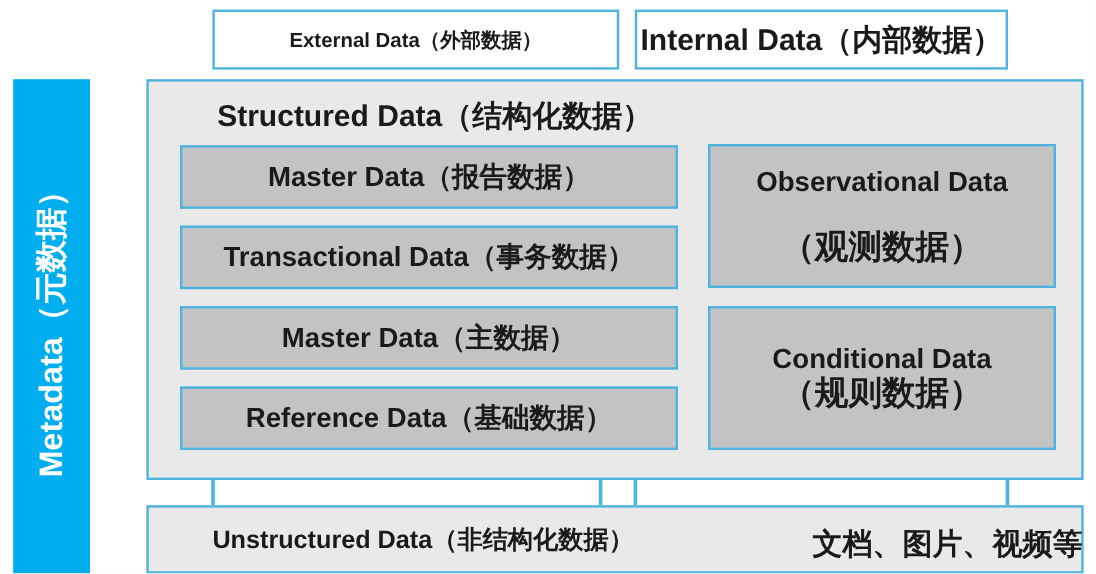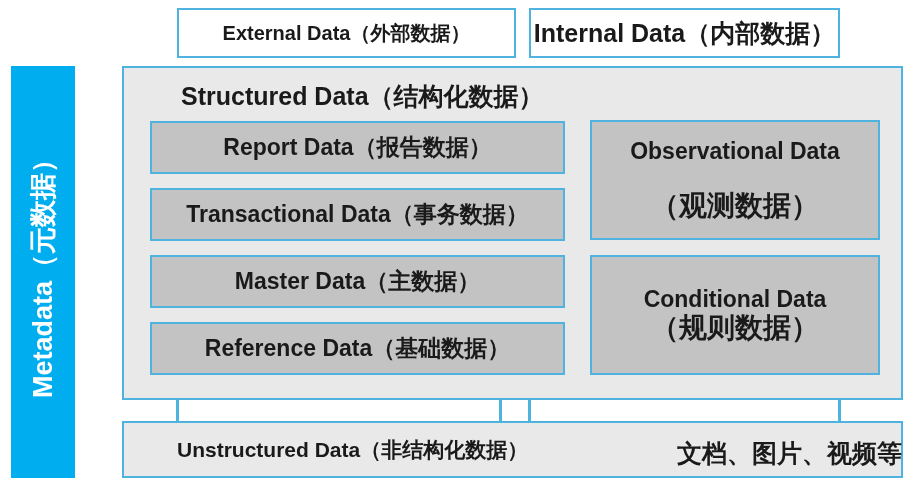--- a/index.html
+++ b/index.html
@@ -70,21 +70,21 @@
     font-size: 27px;
     font-weight: bold;
     letter-spacing: 0px;
   }
 
   #external-box {
     left: 177px;
     top: 8px;
     width: 339px;
     height: 50px;
-    font-size: 20px;
+    font-size: 17px;
     font-weight: bold;
   }
   #internal-box {
     left: 529px;
     top: 8px;
     width: 311px;
     height: 50px;
     font-size: 25px;
     font-weight: bold;
   }
@@ -180,21 +180,21 @@
   <div class="abs white-box" id="internal-box">
     <span>Internal Data（内部数据）</span>
   </div>
 
   <div class="abs panel" id="structured-panel">
 
     <div id="structured-title">Structured Data（结构化数据）</div>
   </div>
 
   <div class="abs gray-box left-item" id="left-item-0">
-    <span>Report Data（报告数据）</span>
+    <span>Master Data（报告数据）</span>
   </div>
   <div class="abs gray-box left-item" id="left-item-1">
     <span>Transactional Data（事务数据）</span>
   </div>
   <div class="abs gray-box left-item" id="left-item-2">
     <span>Master Data（主数据）</span>
   </div>
   <div class="abs gray-box left-item" id="left-item-3">
     <span>Reference Data（基础数据）</span>
   </div>

